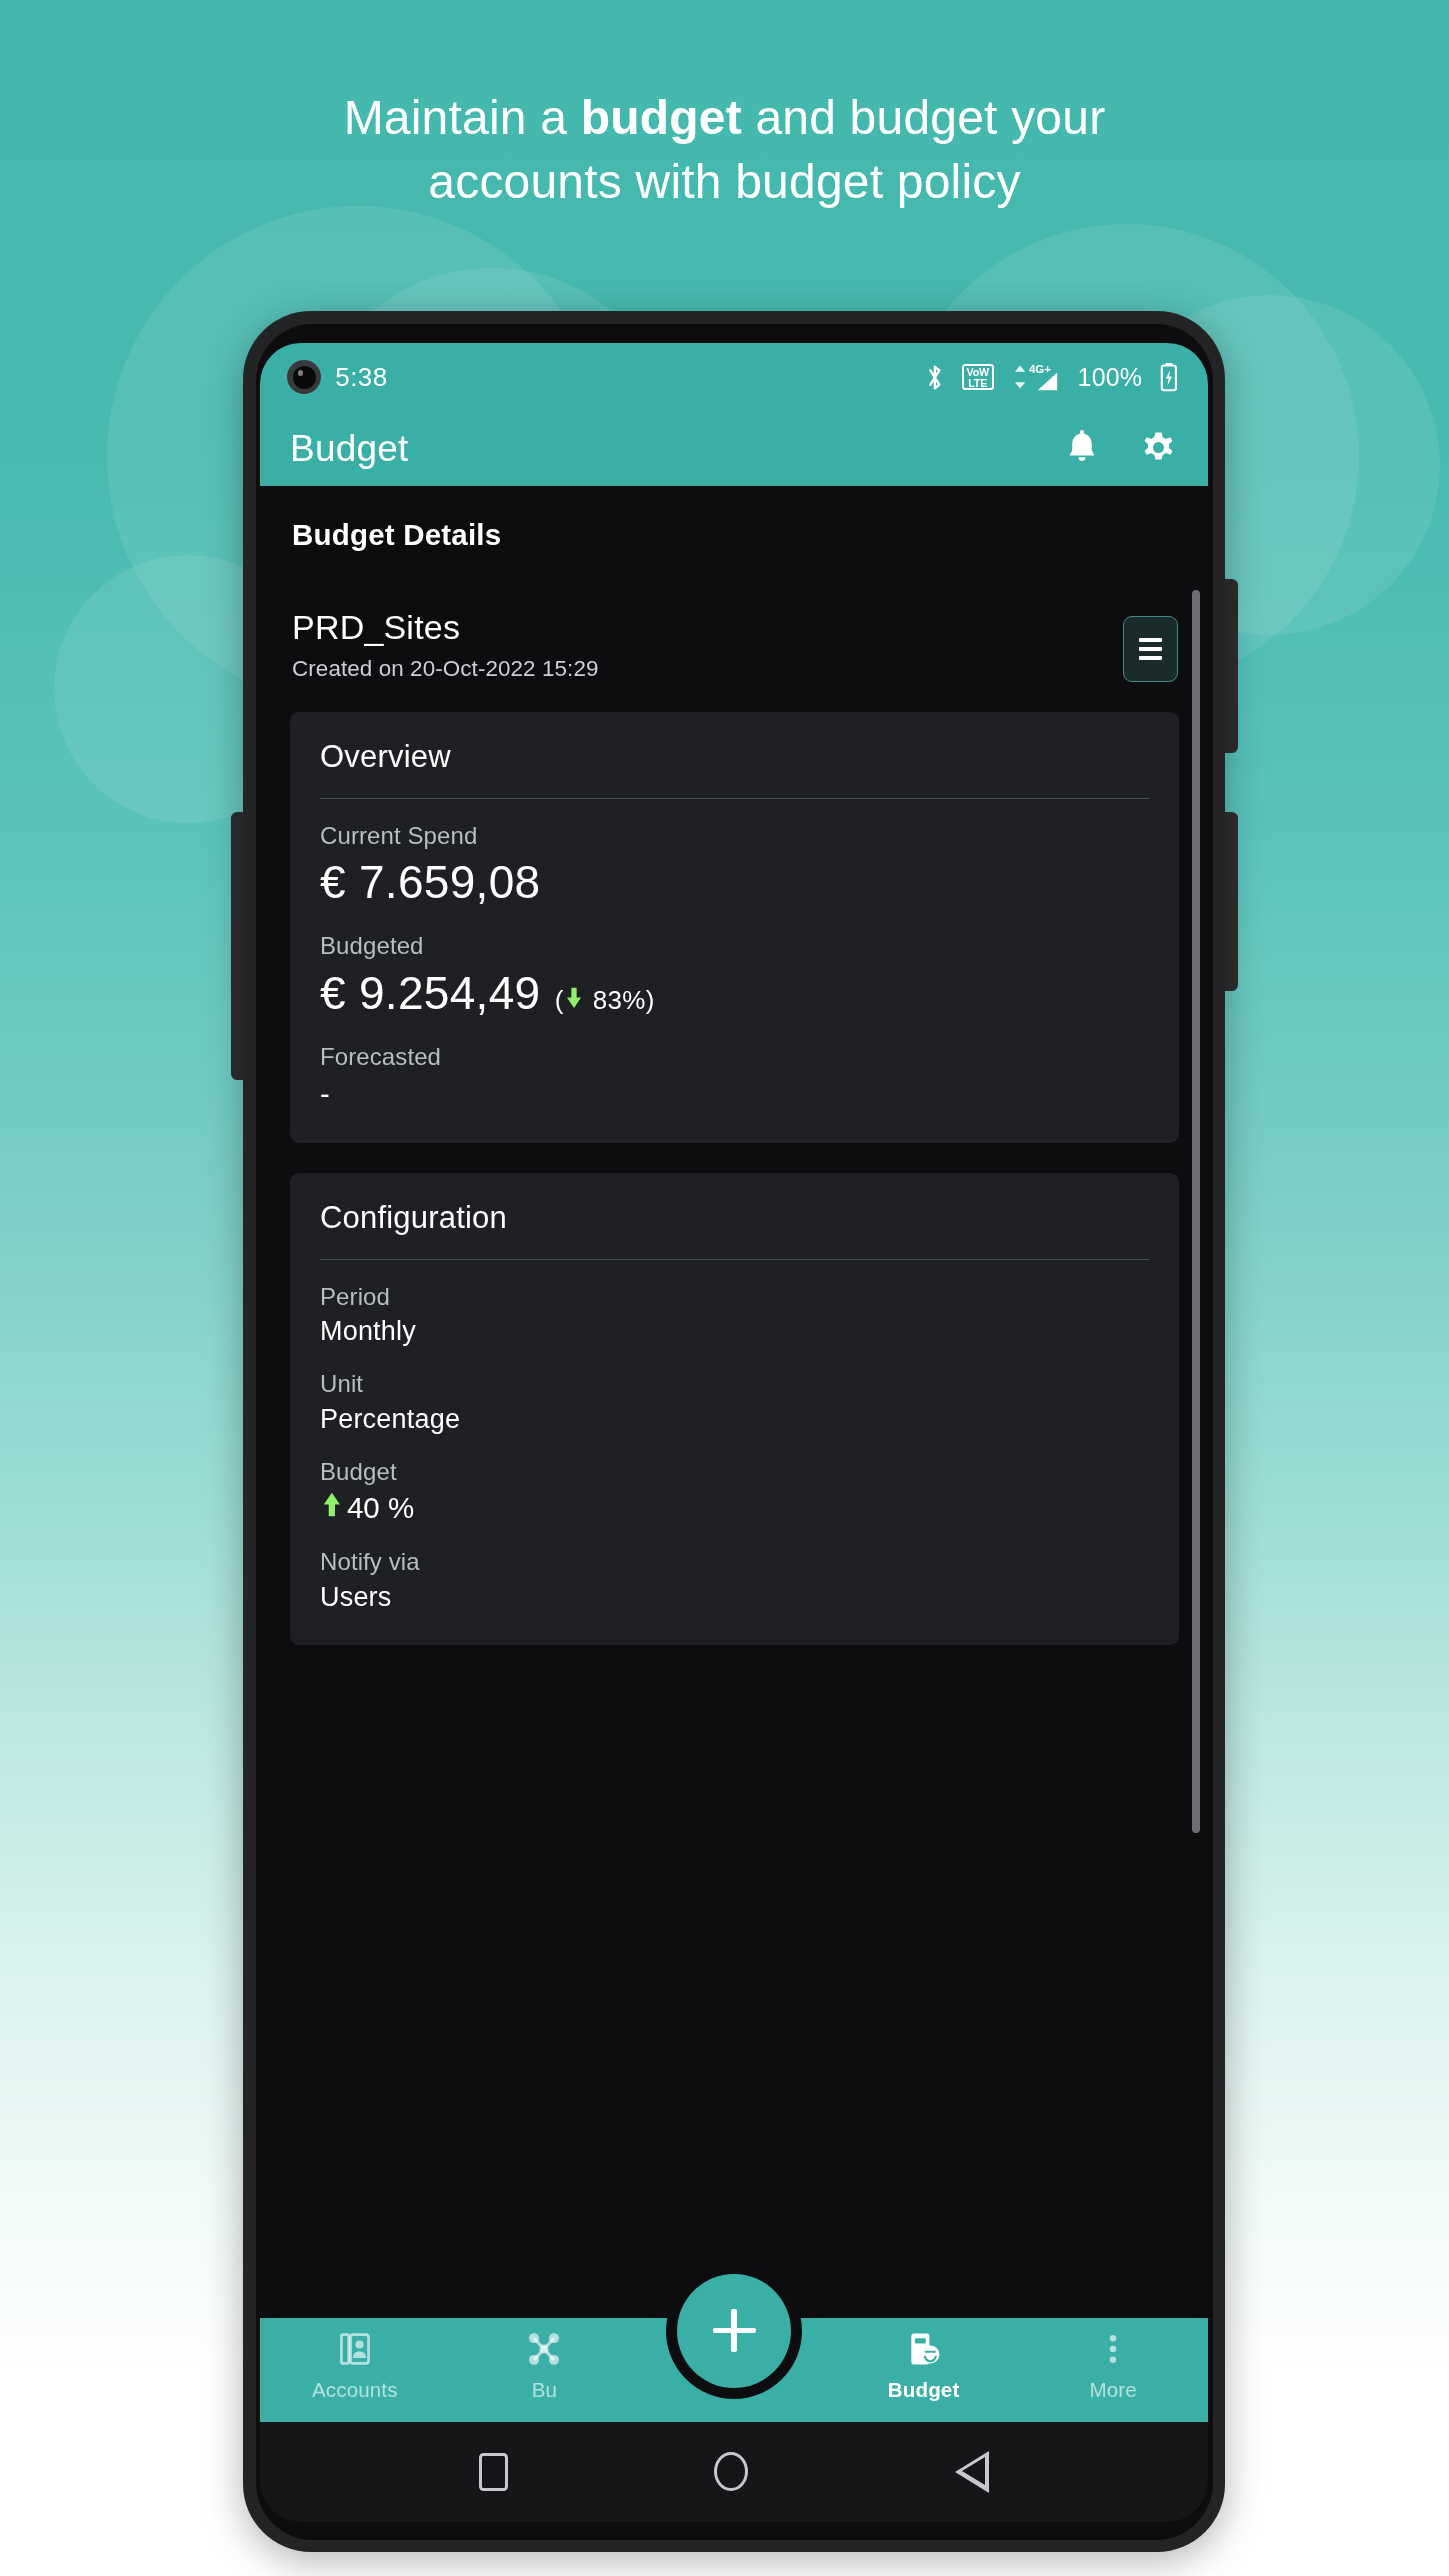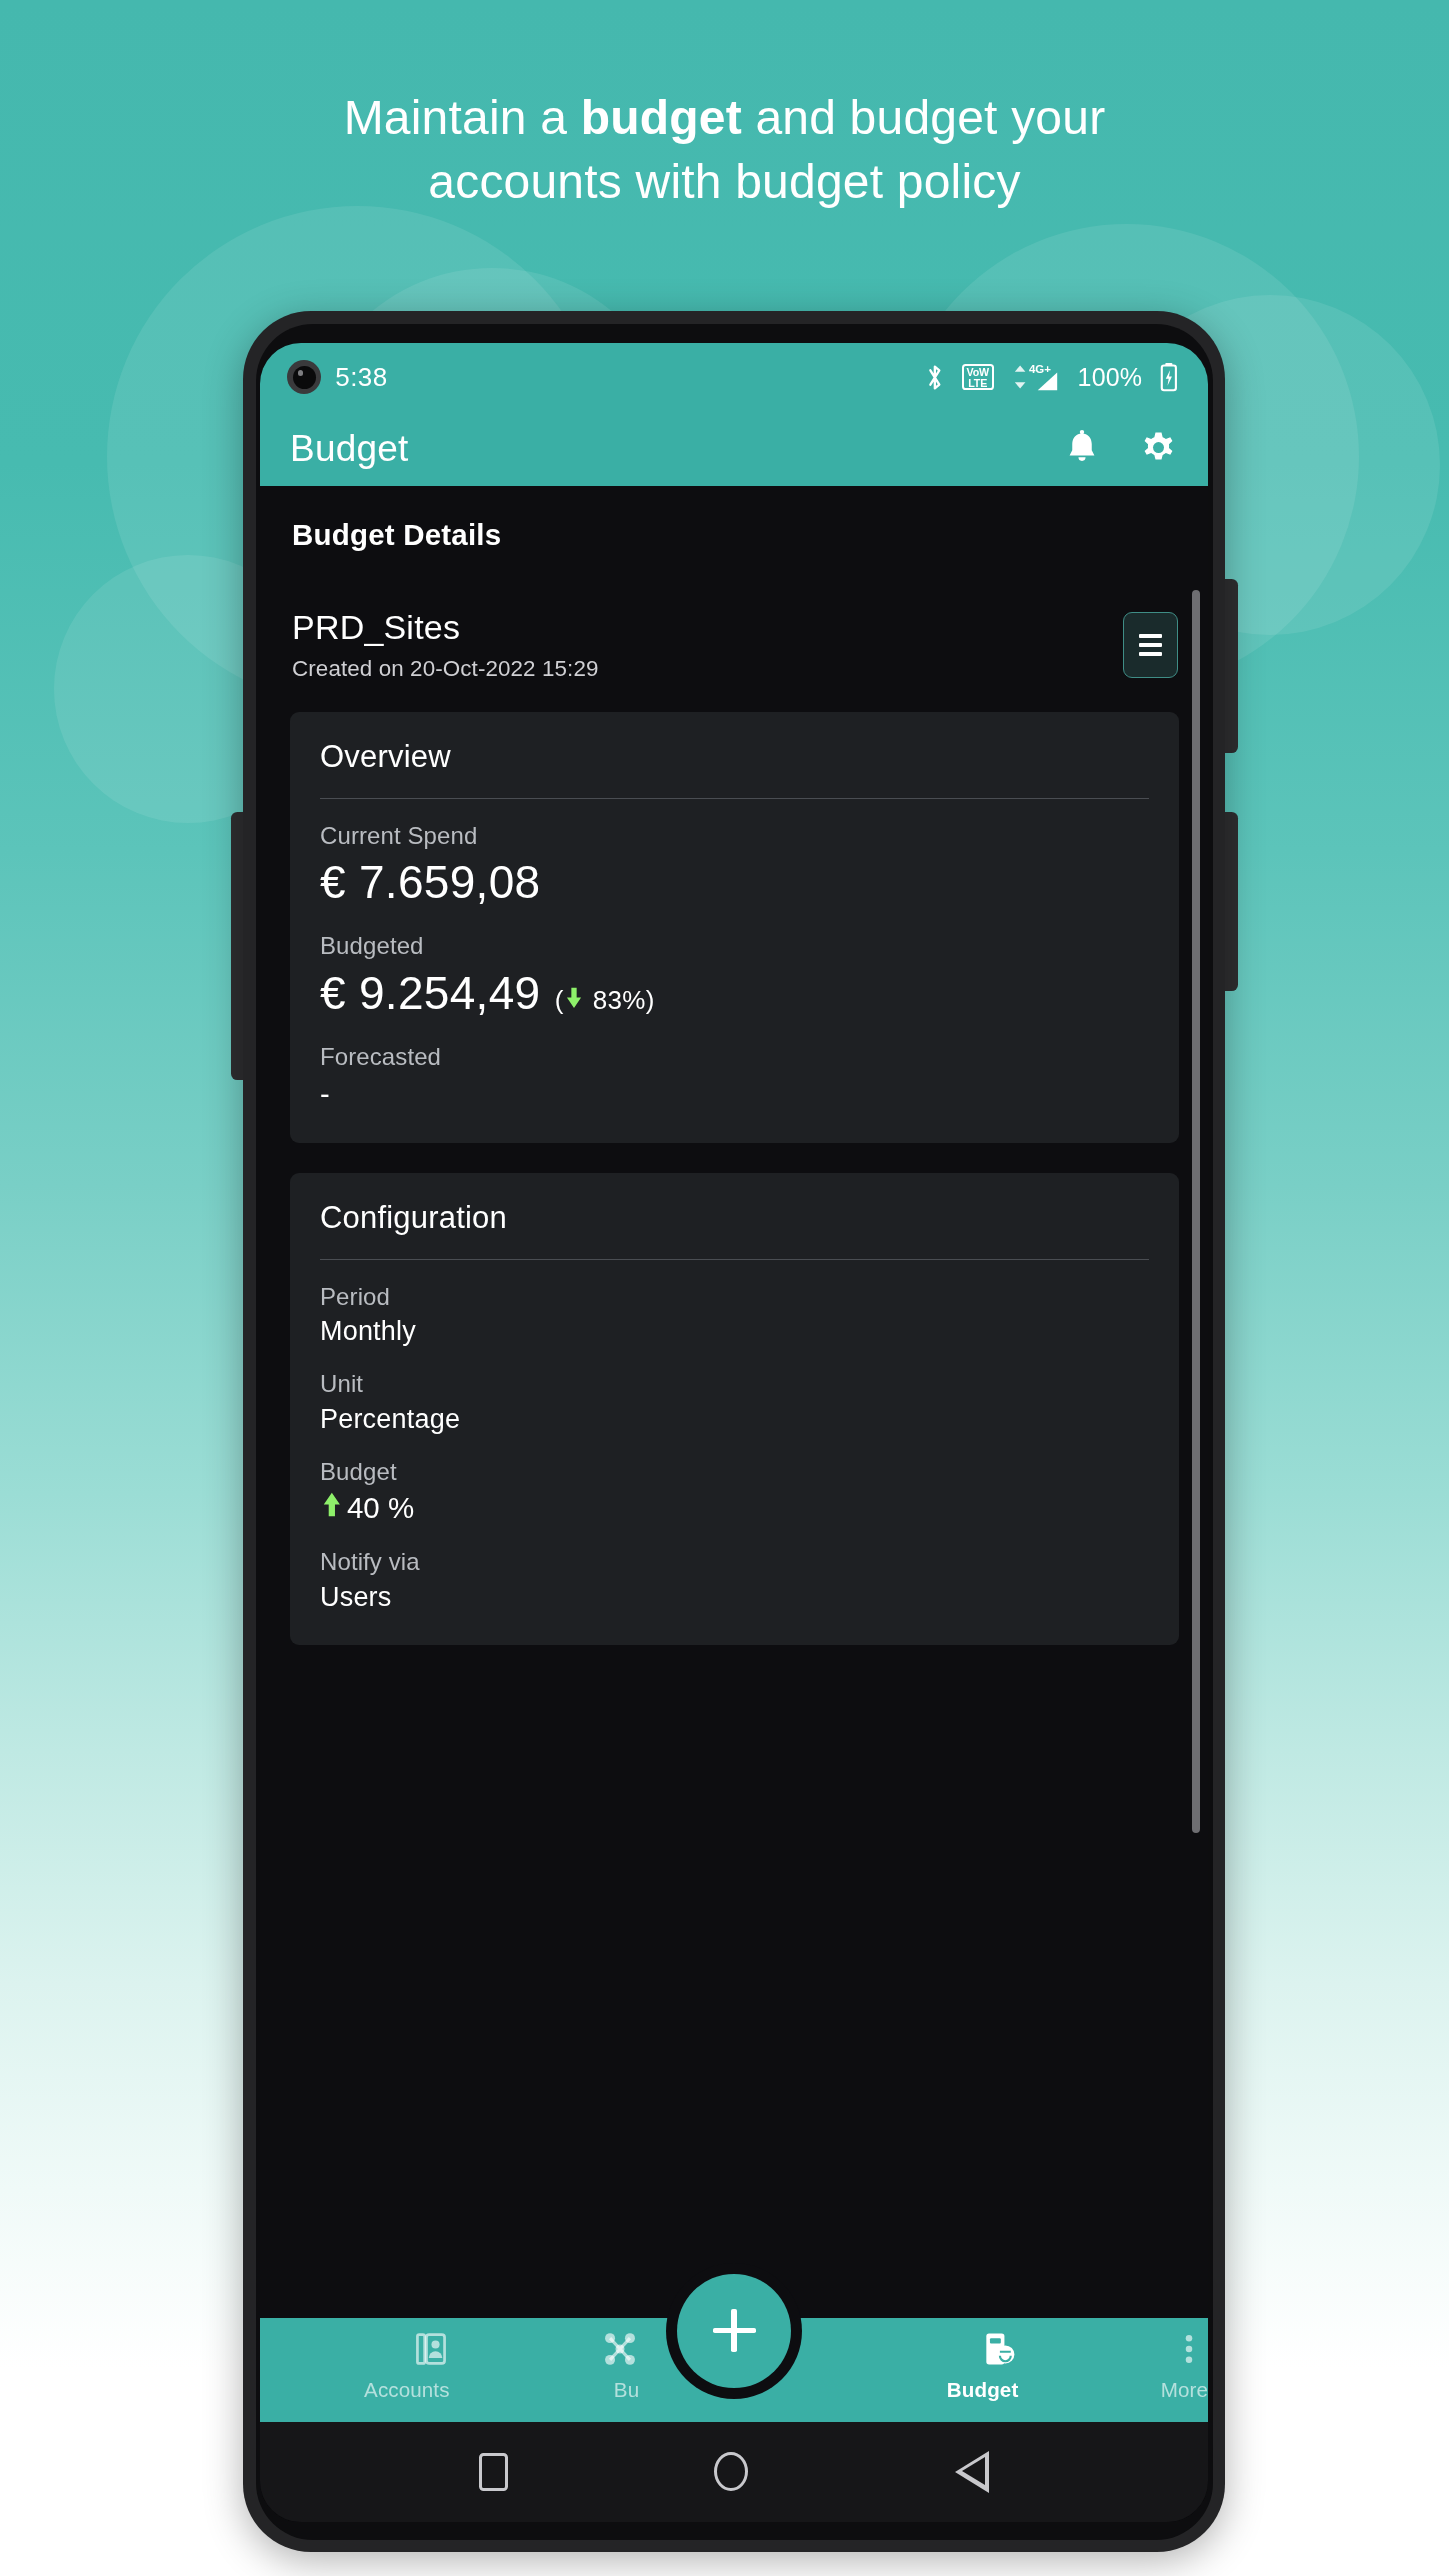--- a/index.html
+++ b/index.html
@@ -208,21 +208,21 @@
     position: absolute;
     left: 0; top: 0;
     width: 8px;
     height: 1243px;
     background: #6e6e72;
     border-radius: 4.5px;
   }
 
   .budget-head {
     display: flex;
-    align-items: flex-start;
+    align-items: flex-end;
     padding: 29px 30px 0 32px;
     gap: 44px;
   }
   .budget-name {
     color: #ffffff;
     font-size: 34px;
     font-weight: 400;
     letter-spacing: 0.2px;
   }
   .budget-created {
@@ -308,21 +308,21 @@
     height: 104px;
     background: #3aafa5;
     display: flex;
     align-items: flex-start;
     padding-top: 12.5px;
   }
   .nav-item {
     flex: 1 1 0;
     display: flex;
     flex-direction: column;
-    align-items: flex-end;
+    align-items: center;
     gap: 7.2px;
     cursor: pointer;
     color: rgba(255,255,255,0.62);
   }
   .nav-item.active { color: #ffffff; }
   .nav-spacer { flex: 1 1 0; }
   .nav-label { font-size: 20.6px; letter-spacing: 0.1px; }
   .nav-item.active .nav-label { font-weight: 700; }
 
   

